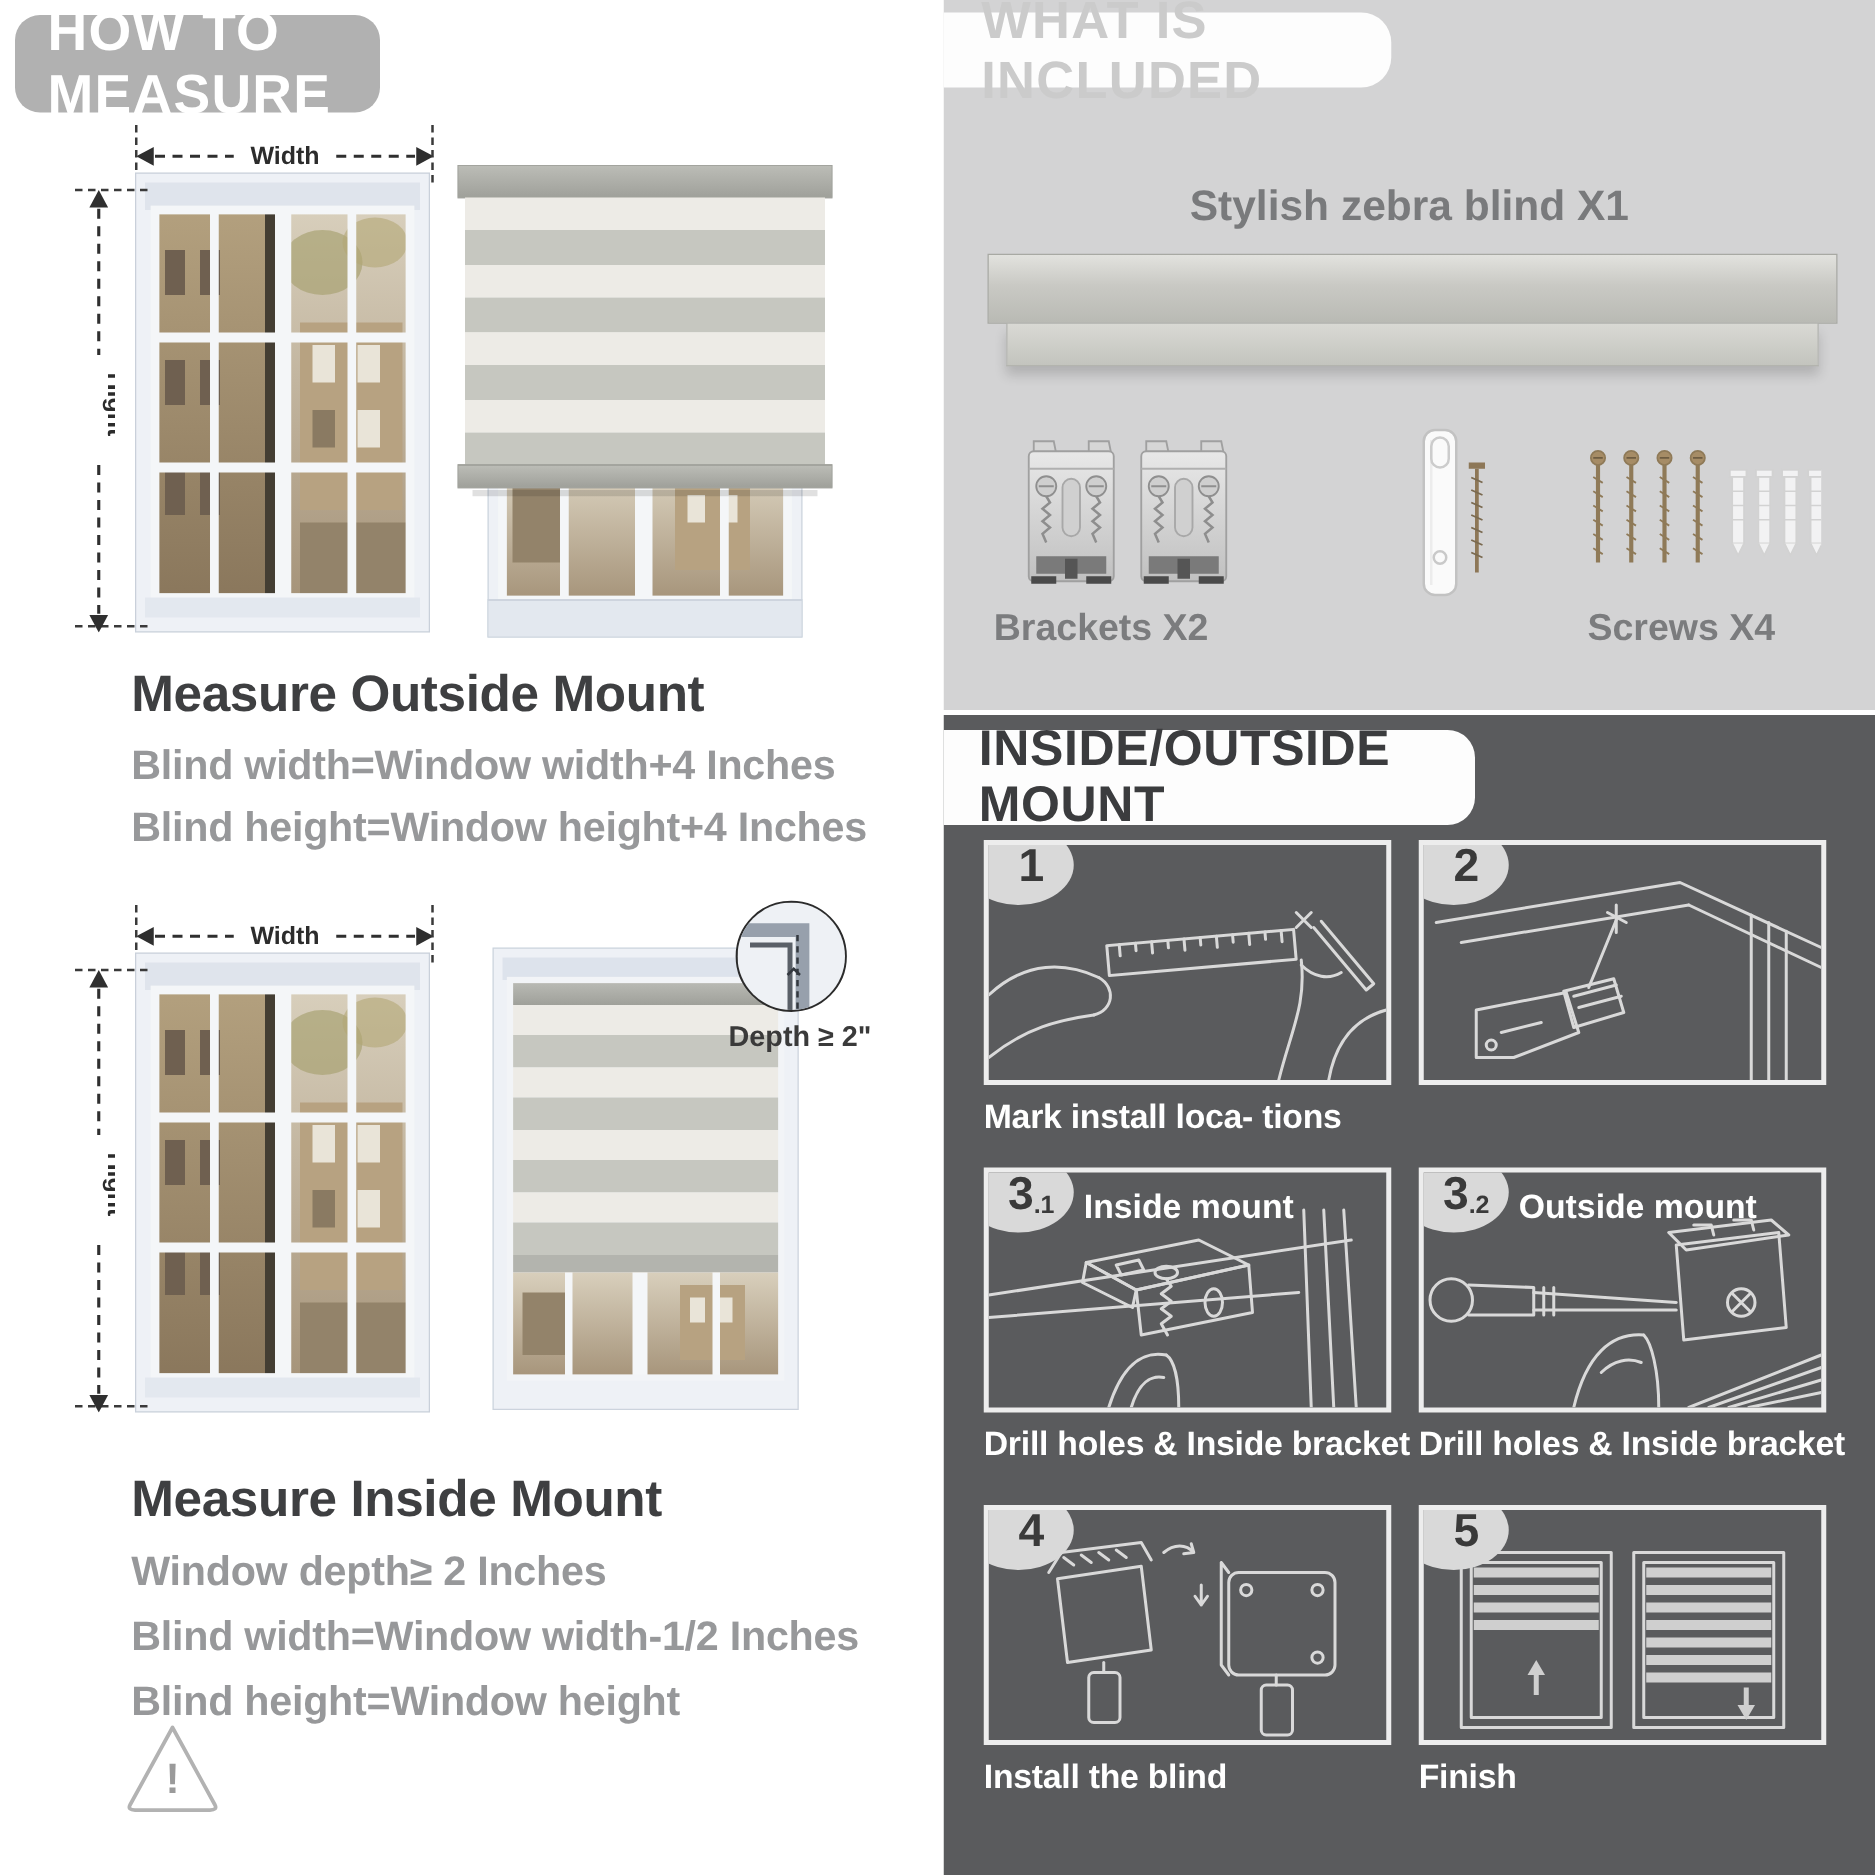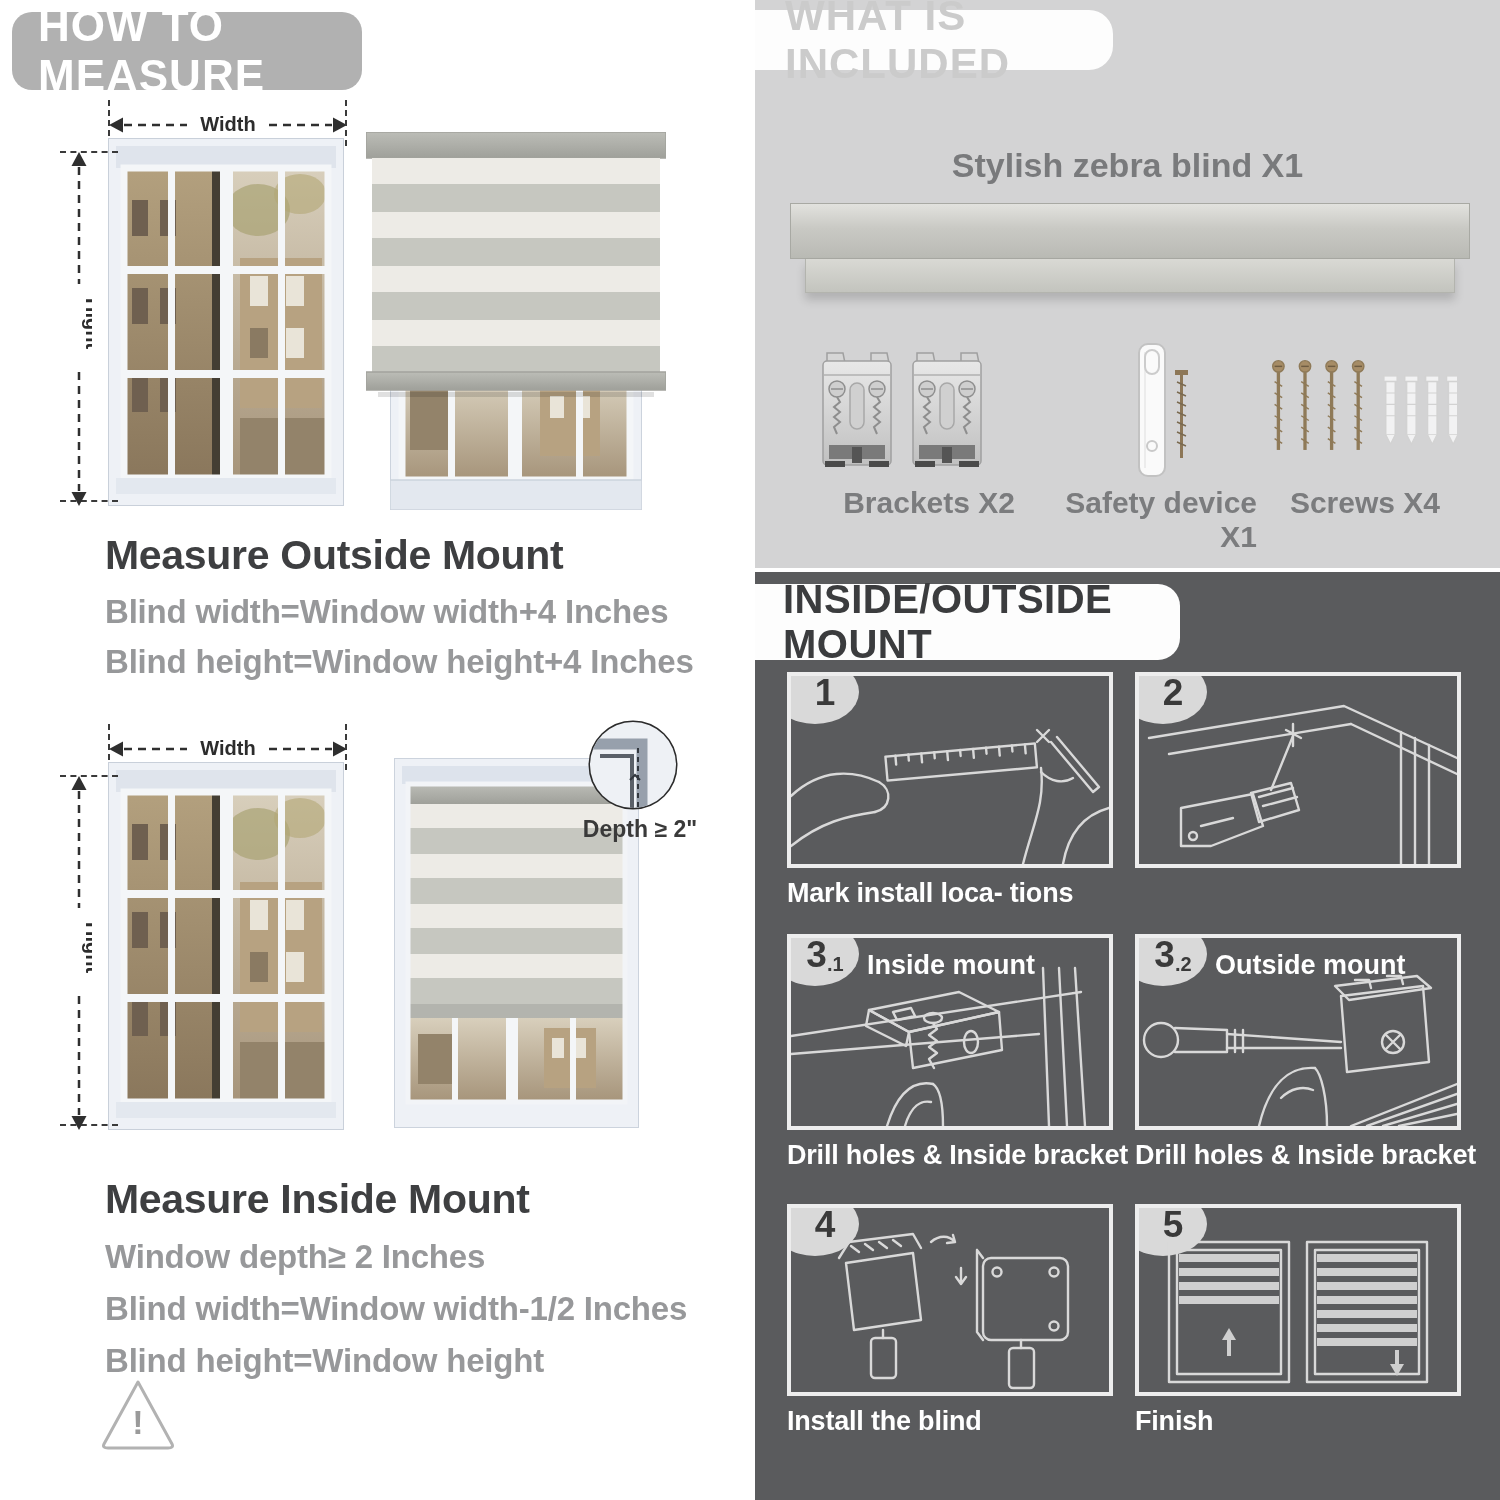--- a/index.html
+++ b/index.html
@@ -1,21 +1,21 @@
 <!DOCTYPE html>
 <html><head>
 <meta charset="utf-8">
 <style>
   html,body{margin:0;padding:0;background:#ffffff;}
   *{box-sizing:border-box;font-family:"Liberation Sans",sans-serif;}
   .canvas{position:relative;width:1500px;height:1500px;background:#ffffff;overflow:hidden;}
   .abs{position:absolute;}
 
   
-  .hdr-banner{left:12px;top:12px;width:350px;height:78px;background:#b1b1b1;border-radius:20px;
+  .hdr-banner{left:12px;top:12px;width:292px;height:78px;background:#b1b1b1;border-radius:20px;
     display:flex;align-items:center;padding-left:26px;}
   .hdr-banner span{color:#ffffff;font-size:44px;font-weight:bold;letter-spacing:1px;}
 
   .sec-title{font-size:41px;font-weight:bold;color:#3e3f41;letter-spacing:-.3px;}
   .sec-line{font-size:33px;font-weight:bold;color:#97989a;letter-spacing:-.2px;}
 
   .dashv{border-left:2.5px dashed #3a3a3a;width:0;}
   .dashh{border-top:2.5px dashed #3a3a3a;height:0;}
 
   .depth-label{font-size:23px;font-weight:bold;color:#3a3a3a;text-align:center;}
@@ -30,21 +30,21 @@
     display:flex;align-items:center;padding-left:30px;}
   .banner-included span{color:#cbcbcb;font-size:42px;font-weight:bold;letter-spacing:1px;}
 
   .product-label{left:0;top:146px;width:745px;text-align:center;font-size:34px;font-weight:bold;color:#797a7c;}
 
   .headrail1{left:35px;top:203px;width:680px;height:56px;border:1px solid #a8a9a3;
     background:linear-gradient(180deg,#e2e2de 0%,#c9c9c4 45%,#b9bab4 100%);}
   .headrail2{left:50px;top:259px;width:650px;height:34px;border:1px solid #b3b4ae;border-top:none;
     background:linear-gradient(180deg,#d9d9d4 0%,#c3c4be 100%);box-shadow:0 7px 9px rgba(0,0,0,.16);}
 
-  .item-label{font-size:30px;font-weight:bold;color:#7b7c7e;text-align:right;}
+  .item-label{font-size:30px;font-weight:bold;color:#7b7c7e;text-align:left;}
 
   .banner-mount{left:0;top:12px;width:425px;height:76px;background:#fdfdfd;border-radius:0 22px 22px 0;
     display:flex;align-items:center;padding-left:28px;}
   .banner-mount span{color:#3b3c3e;font-size:40px;font-weight:bold;letter-spacing:.5px;}
 
   .step{position:absolute;width:326px;}
   .step-frame{position:relative;width:326px;height:196px;border:4px solid #ededed;overflow:hidden;}
   .badge{position:absolute;left:-20px;top:-16px;width:88px;height:64px;background:#d9d9d9;border-radius:50%;
     display:flex;align-items:center;justify-content:center;padding-left:20px;}
   .badge-num{font-size:37px;font-weight:bold;color:#3a3a3a;line-height:1;}
@@ -351,21 +351,20 @@
         <g transform="translate(196,0)">
             <rect x="-7" y="22" width="14" height="6" stroke-width="1.5"></rect>
             <rect x="-5" y="28" width="10" height="56" stroke-width="1.5"></rect>
             <path d="M-5,40 h10 M-5,52 h10 M-5,64 h10" stroke-width="1.2" fill="none"></path>
             <path d="M-5,84 L0,94 L5,84" stroke-width="1.5"></path>
           </g>
       </g>
     </svg>
 
     <div class="abs item-label" style="left:40px;top:486px;width:220px;">Brackets X2</div>
-    <div class="abs item-label" style="left:272px;top:486px;width:230px;">Safety device X1</div>
     <div class="abs item-label" style="left:515px;top:486px;width:170px;">Screws X4</div>
   </div>
 
   <div class="abs panel-dark">
     <div class="abs banner-mount">
       <span>INSIDE/OUTSIDE MOUNT</span>
     </div>
 
     <div class="step" style="left:32px;top:100px;">
       <div class="step-frame">

